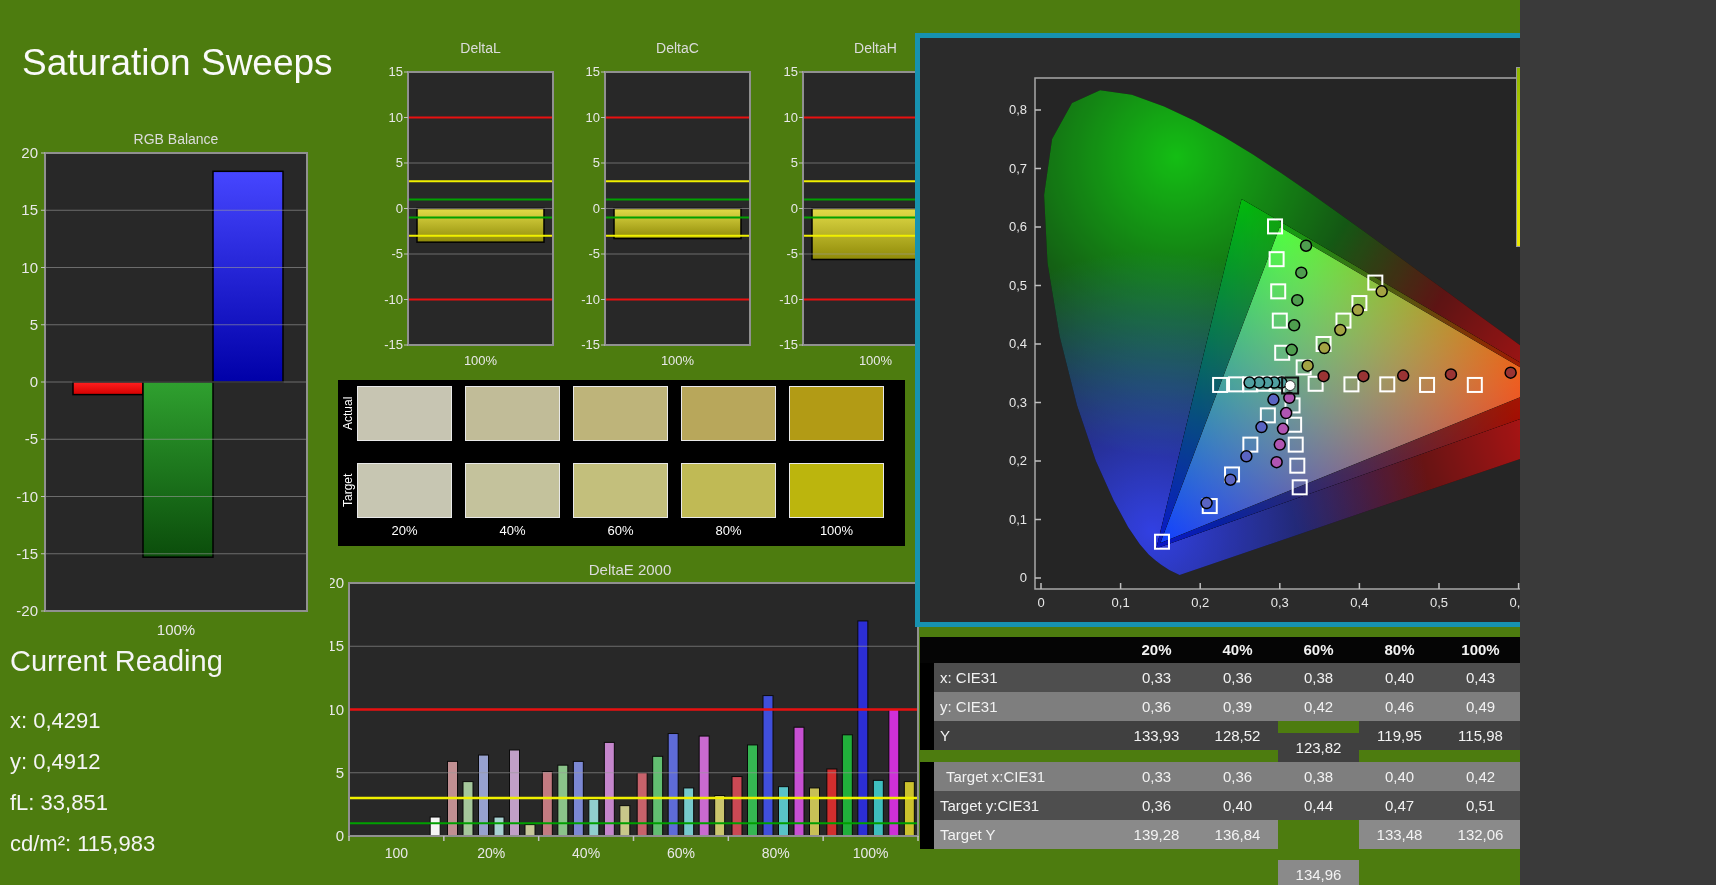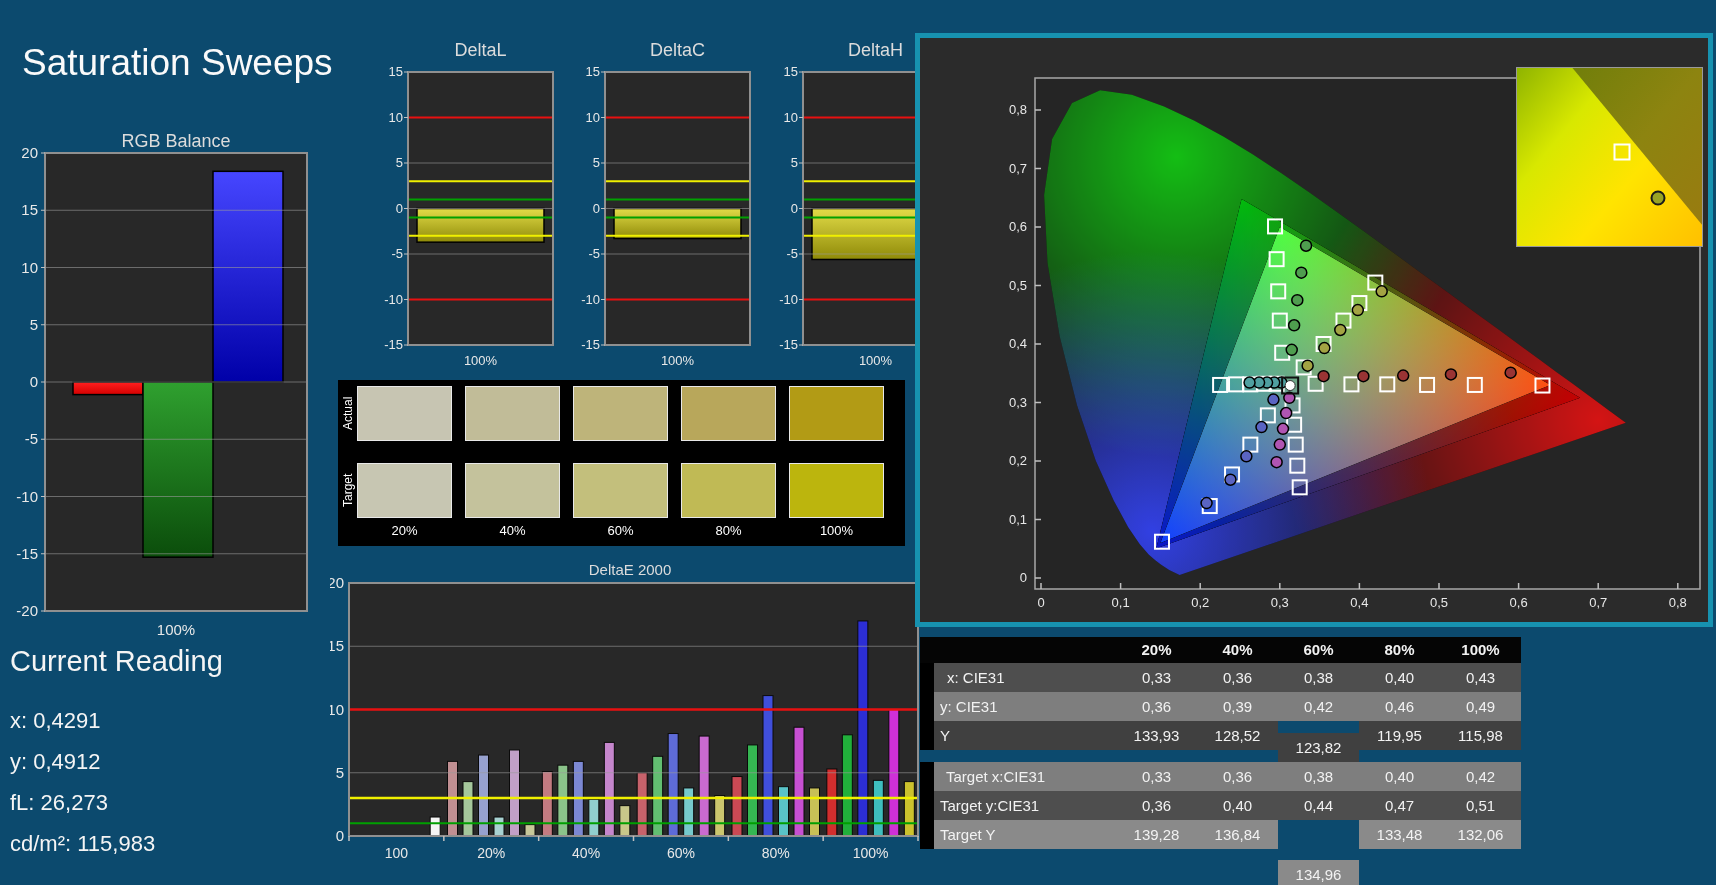--- a/index.html
+++ b/index.html
@@ -1,19 +1,19 @@
 <!DOCTYPE html>
 <html><head>
 <meta charset="utf-8">
 <style>
   html,body{margin:0;padding:0;background:#3a3a3a;}
-  #root{position:relative;width:1716px;height:885px;background:#0c4a6e;overflow:hidden;
+  #root{position:relative;width:1520px;height:885px;background:#4d7c0f;overflow:hidden;
         font-family:"Liberation Sans",sans-serif;color:#f2f2f2;}
   .abs{position:absolute;}
-  .chart-title{position:absolute;color:#dcdcdc;font-size:18px;text-align:center;}
+  .chart-title{position:absolute;color:#dcdcdc;font-size:14px;text-align:center;}
   svg text{font-family:"Liberation Sans",sans-serif;}
   #page-title{position:absolute;left:22px;top:42px;font-size:37px;color:#fafafa;}
   #current-reading{position:absolute;left:10px;top:645px;}
   #current-reading .cr-head{font-size:29px;color:#f5f5f5;margin-bottom:30px;}
   #current-reading .cr-line{font-size:22px;color:#f5f5f5;margin-bottom:15px;}
   #swatch-panel{position:absolute;left:338px;top:380px;width:567px;height:166px;background:#000;}
   .rot-label{position:absolute;width:16px;display:flex;align-items:center;justify-content:center;
              color:#fff;font-size:12px;writing-mode:vertical-rl;transform:rotate(180deg);}
   .swatch{position:absolute;width:95px;height:55px;border:1px solid #e8e8e8;box-sizing:border-box;}
   .sw-label{position:absolute;width:95px;text-align:center;color:#fff;font-size:13px;top:143px;}
@@ -87,21 +87,21 @@
         <text x="38" y="30" font-size="15" text-anchor="end" fill="#e8e8e8">20</text>
         <line x1="41" x2="45" y1="25" y2="25" stroke="#c0c0c0" stroke-width="1"></line>
         <text x="176" y="507" font-size="15" text-anchor="middle" fill="#e8e8e8">100%</text>
       </svg>
   </div>
 
   <div id="current-reading">
     <div class="cr-head">Current Reading</div>
     <div class="cr-line">x: 0,4291</div>
     <div class="cr-line">y: 0,4912</div>
-    <div class="cr-line">fL: 26,273</div>
+    <div class="cr-line">fL: 33,851</div>
     <div class="cr-line">cd/m²: 115,983</div>
   </div>
 
   <div class="chart-title" style="left:408px;top:40px;width:145px;">DeltaL</div>
   <div class="chart-title" style="left:605px;top:40px;width:145px;">DeltaC</div>
   <div class="chart-title" style="left:803px;top:40px;width:145px;">DeltaH</div>
   <div class="abs" style="left:370px;top:40px;">
     <svg id="delta-svg-0" width="200" height="332">
         <defs>
           <linearGradient id="dg0" x1="0" y1="0" x2="0" y2="1">
@@ -473,21 +473,21 @@
         <div class="tcell" style="width: 14px; background: rgb(5, 5, 5);"></div>
         <div class="tcell" style="width: 182px; background: rgb(5, 5, 5);"></div>
         <div class="tcell" style="width: 81px; background: rgb(5, 5, 5); text-align: center;">20%</div>
         <div class="tcell" style="width: 81px; background: rgb(5, 5, 5); text-align: center;">40%</div>
         <div class="tcell" style="width: 81px; background: rgb(5, 5, 5); text-align: center;">60%</div>
         <div class="tcell" style="width: 81px; background: rgb(5, 5, 5); text-align: center;">80%</div>
         <div class="tcell" style="width: 81px; background: rgb(5, 5, 5); text-align: center;">100%</div>
       </div>
       <div class="trow">
         <div class="tcell" style="width: 14px; background: rgb(0, 0, 0);"></div>
-        <div class="tcell" style="width: 182px; background: rgb(78, 78, 78); padding-left: 13px; box-sizing: border-box;">x: CIE31</div>
+        <div class="tcell" style="width: 182px; background: rgb(78, 78, 78); padding-left: 6px; box-sizing: border-box;">x: CIE31</div>
         <div class="tcell" style="width: 81px; background: rgb(78, 78, 78); text-align: center;">0,33</div>
         <div class="tcell" style="width: 81px; background: rgb(78, 78, 78); text-align: center;">0,36</div>
         <div class="tcell" style="width: 81px; background: rgb(78, 78, 78); text-align: center;">0,38</div>
         <div class="tcell" style="width: 81px; background: rgb(78, 78, 78); text-align: center;">0,40</div>
         <div class="tcell" style="width: 81px; background: rgb(78, 78, 78); text-align: center;">0,43</div>
       </div>
       <div class="trow">
         <div class="tcell" style="width: 14px; background: rgb(0, 0, 0);"></div>
         <div class="tcell" style="width: 182px; background: rgb(126, 126, 126); padding-left: 6px; box-sizing: border-box;">y: CIE31</div>
         <div class="tcell" style="width: 81px; background: rgb(126, 126, 126); text-align: center;">0,36</div>

